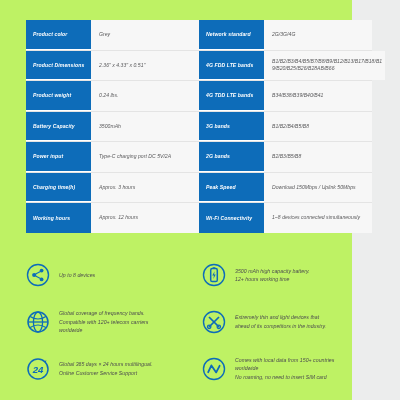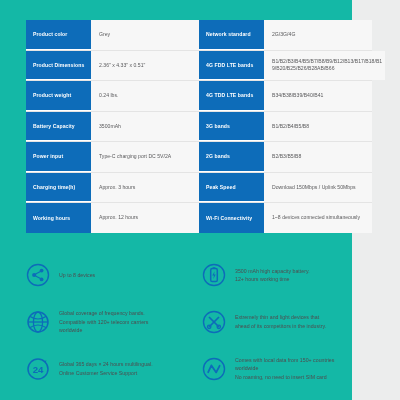--- a/index.html
+++ b/index.html
@@ -11,21 +11,22 @@
     height: 400px;
     overflow: hidden;
     background: #eceded;
     font-family: "Liberation Sans", sans-serif;
     -webkit-font-smoothing: antialiased;
   }
   .page {
     position: relative;
     width: 352px;
     height: 400px;
-    background: #14b8a6;
+    background: #bef264;
+    font-style: italic;
   }
 
   
   .spec-table {
     position: absolute;
     left: 26px;
     top: 20px;
     width: 346px;
     height: 213px;
     display: flex;

